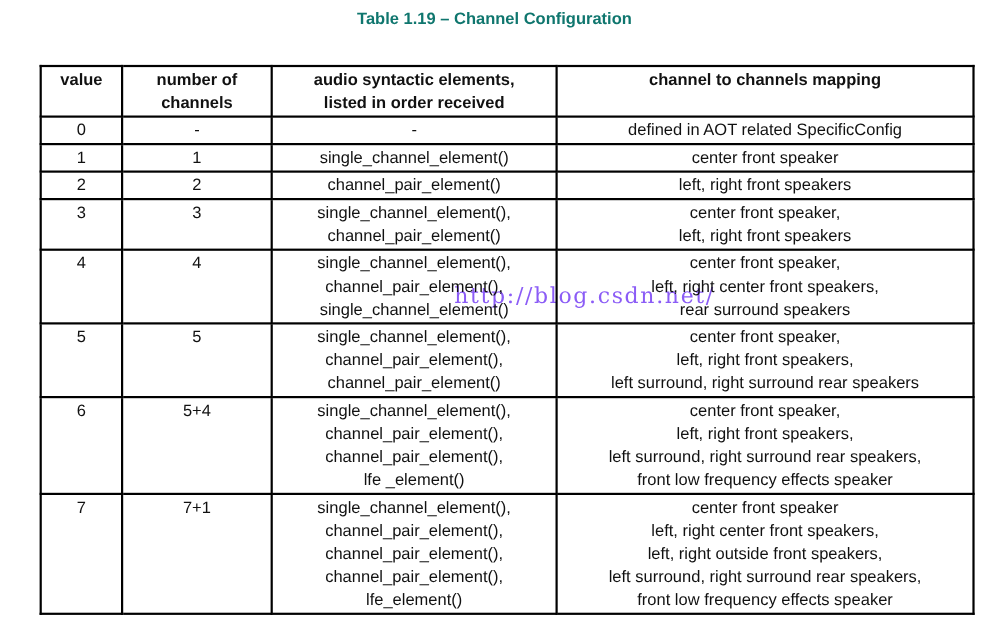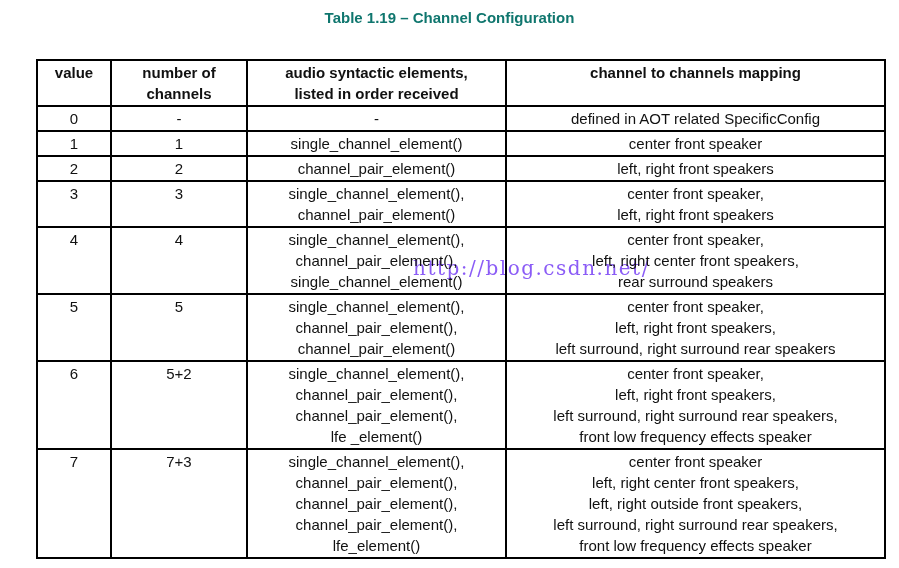--- a/index.html
+++ b/index.html
@@ -119,24 +119,24 @@
         <td>center front speaker,<br>left, right center front speakers,<br>rear surround speakers</td>
       </tr>
       <tr>
         <td>5</td>
         <td>5</td>
         <td>single_channel_element(),<br>channel_pair_element(),<br>channel_pair_element()</td>
         <td>center front speaker,<br>left, right front speakers,<br>left surround, right surround rear speakers</td>
       </tr>
       <tr>
         <td>6</td>
-        <td>5+2</td>
+        <td>5+4</td>
         <td>single_channel_element(),<br>channel_pair_element(),<br>channel_pair_element(),<br>lfe _element()</td>
         <td>center front speaker,<br>left, right front speakers,<br>left surround, right surround rear speakers,<br>front low frequency effects speaker</td>
       </tr>
       <tr>
         <td>7</td>
-        <td>7+3</td>
+        <td>7+1</td>
         <td>single_channel_element(),<br>channel_pair_element(),<br>channel_pair_element(),<br>channel_pair_element(),<br>lfe_element()</td>
         <td>center front speaker<br>left, right center front speakers,<br>left, right outside front speakers,<br>left surround, right surround rear speakers,<br>front low frequency effects speaker</td>
       </tr>
     </tbody>
 </table>
 
 </body></html>

